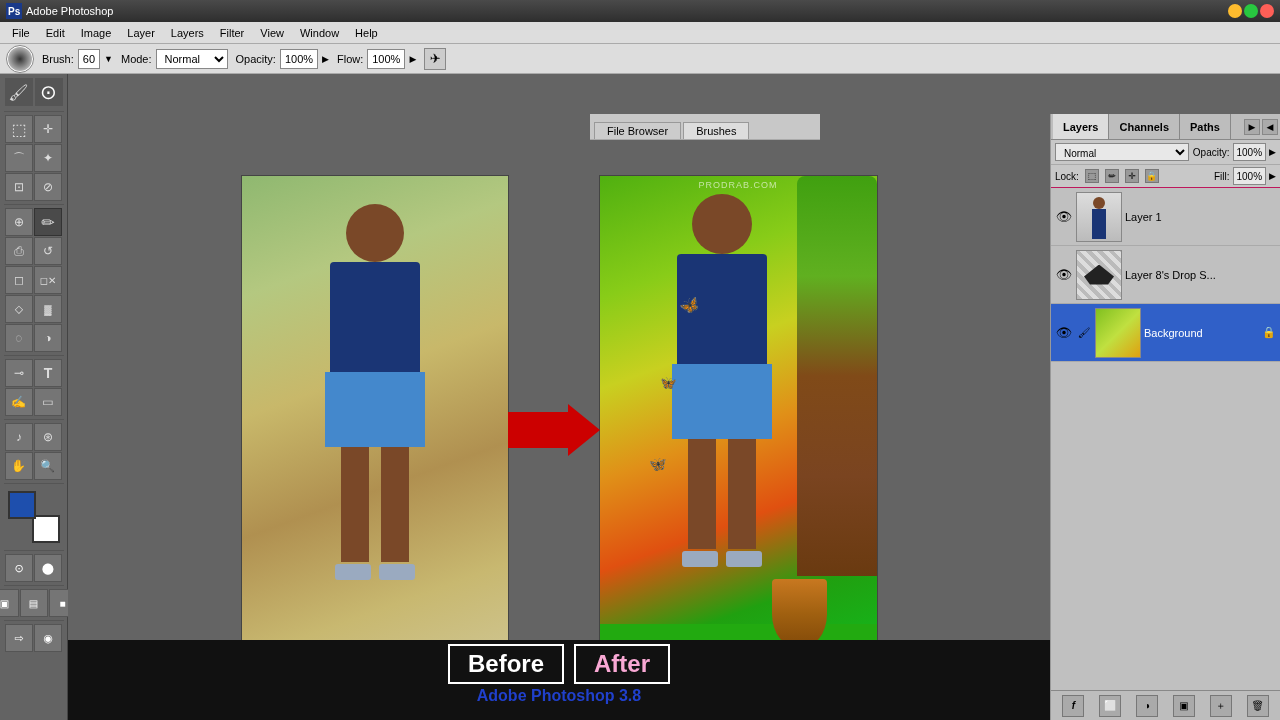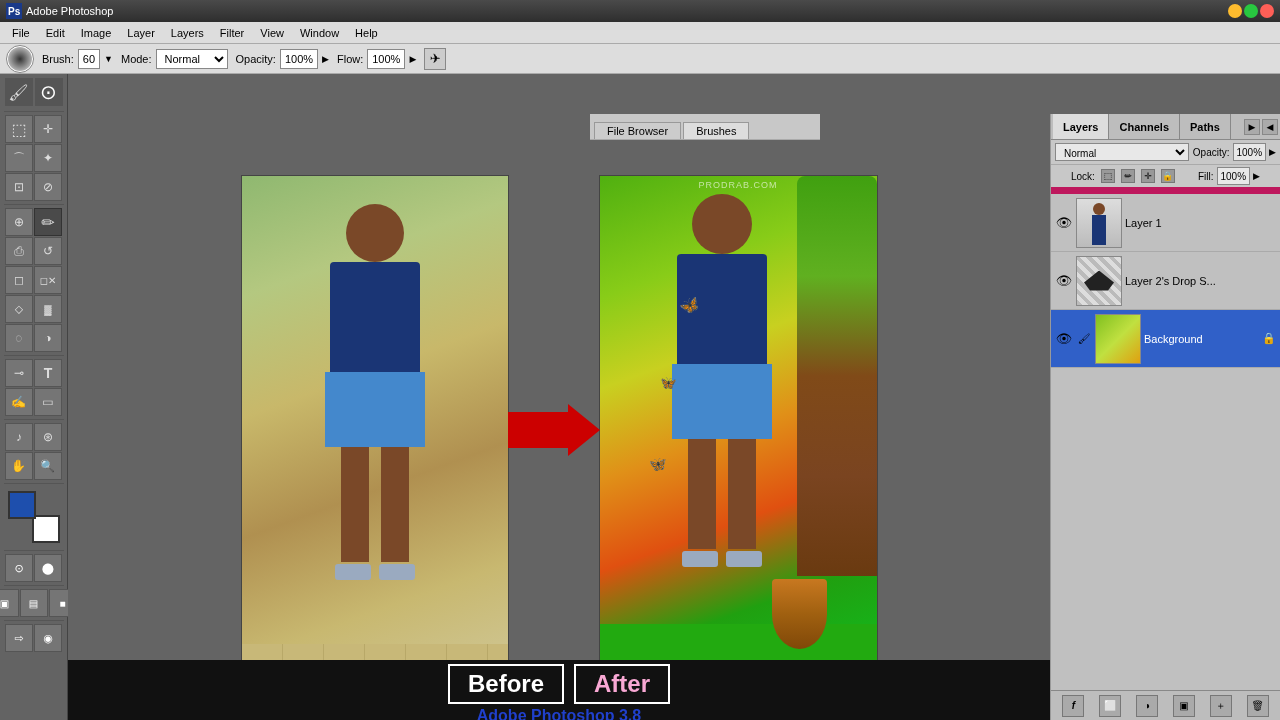--- a/index.html
+++ b/index.html
@@ -217,25 +217,25 @@
       align-items: center;
       background: #e8e8e8;
       border: 1px solid #888;
       height: 18px;
       padding: 0 3px;
       font-size: 10px;
     }
 
     .layers-lock-row {
       background: #c8c8c8;
-      padding: 2px 20px;
+      padding: 2px 4px;
       display: flex;
       align-items: center;
       gap: 6px;
-      border-bottom: 7px solid #be185d;
+      border-bottom: 1px solid #be185d;
       font-size: 10px;
     }
     .lock-icon { width: 14px; height: 14px; background: #999; border: 1px solid #777; cursor: pointer; display: flex; align-items: center; justify-content: center; font-size: 9px; }
     .fill-row { margin-left: auto; display: flex; align-items: center; gap: 3px; }
 
     
     #layers-list {
       flex: 1;
       background: #c0c0c0;
       overflow-y: auto;
@@ -606,21 +606,21 @@
 
           <div style="position:absolute;bottom:35px;right:50px;width:55px;height:70px;background:linear-gradient(to bottom,#c87820,#a06010,#804808);border-radius:4px 4px 50% 50%;"></div>
 
           <div style="position:absolute;top:120px;left:80px;font-size:16px;color:#cc44cc;transform:rotate(-20deg);">🦋</div>
           <div style="position:absolute;top:200px;left:60px;font-size:13px;color:#888840;transform:rotate(15deg);">🦋</div>
           <div style="position:absolute;top:280px;left:50px;font-size:14px;color:#888840;">🦋</div>
         </div>
 
       </div>
 
-      <div style="position:absolute;bottom:0;left:0;right:0;height:60px;background:#111;display:flex;flex-direction:column;align-items:center;justify-content:flex-start;padding-top:4px;">
+      <div style="position:absolute;bottom:0;left:0;right:0;height:80px;background:#111;display:flex;flex-direction:column;align-items:center;justify-content:flex-start;padding-top:4px;">
         <div style="display:flex;align-items:center;gap:10px;width:100%;justify-content:center;">
           <div style="background:#111;border:2px solid #fff;padding:4px 18px;">
             <span style="color:#fff;font-size:24px;font-weight:bold;font-family:Arial;">Before</span>
           </div>
           <div style="background:#111;border:2px solid #fff;padding:4px 18px;">
             <span style="color:#f9a8d4;font-size:24px;font-weight:bold;font-family:Arial;">After</span>
           </div>
         </div>
         <div style="margin-top:3px;">
           <span style="color:#2040cc;font-size:16px;font-weight:bold;font-family:Arial;">Adobe Photoshop 3.8</span>
@@ -687,21 +687,21 @@
         </div>
 
         <div class="layer-item">
           <div class="layer-visibility">
             <span class="eye-icon">👁</span>
           </div>
           <div class="layer-thumb" style="background:repeating-linear-gradient(45deg,#bbb,#bbb 4px,#ddd 4px,#ddd 8px);">
 
             <div style="width:30px;height:20px;background:#222;clip-path:polygon(0 60%,50% 0,100% 60%,80% 100%,20% 100%);margin:14px auto;"></div>
           </div>
-          <span class="layer-name">Layer 2's Drop S...</span>
+          <span class="layer-name">Layer 8's Drop S...</span>
         </div>
 
         <div class="layer-item active">
           <div class="layer-visibility">
             <span class="eye-icon">👁</span>
           </div>
           <div class="layer-brush-icon">
             <span style="font-size:10px;">🖌</span>
           </div>
           <div class="layer-thumb" style="background:linear-gradient(135deg,#80c020,#c0e040,#e0a010);">

